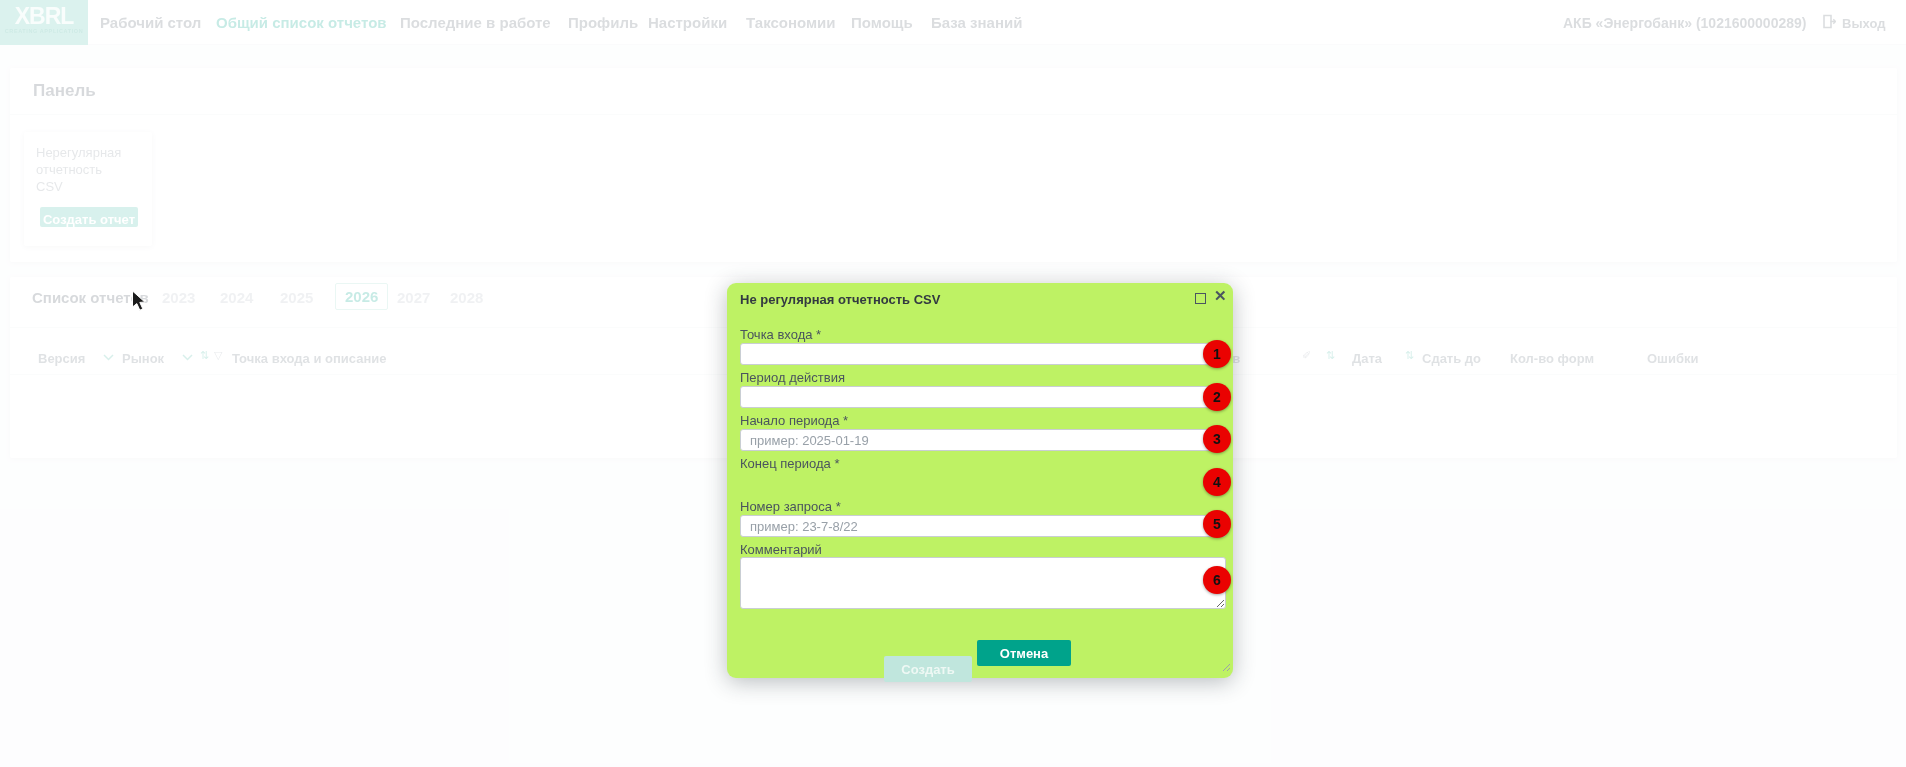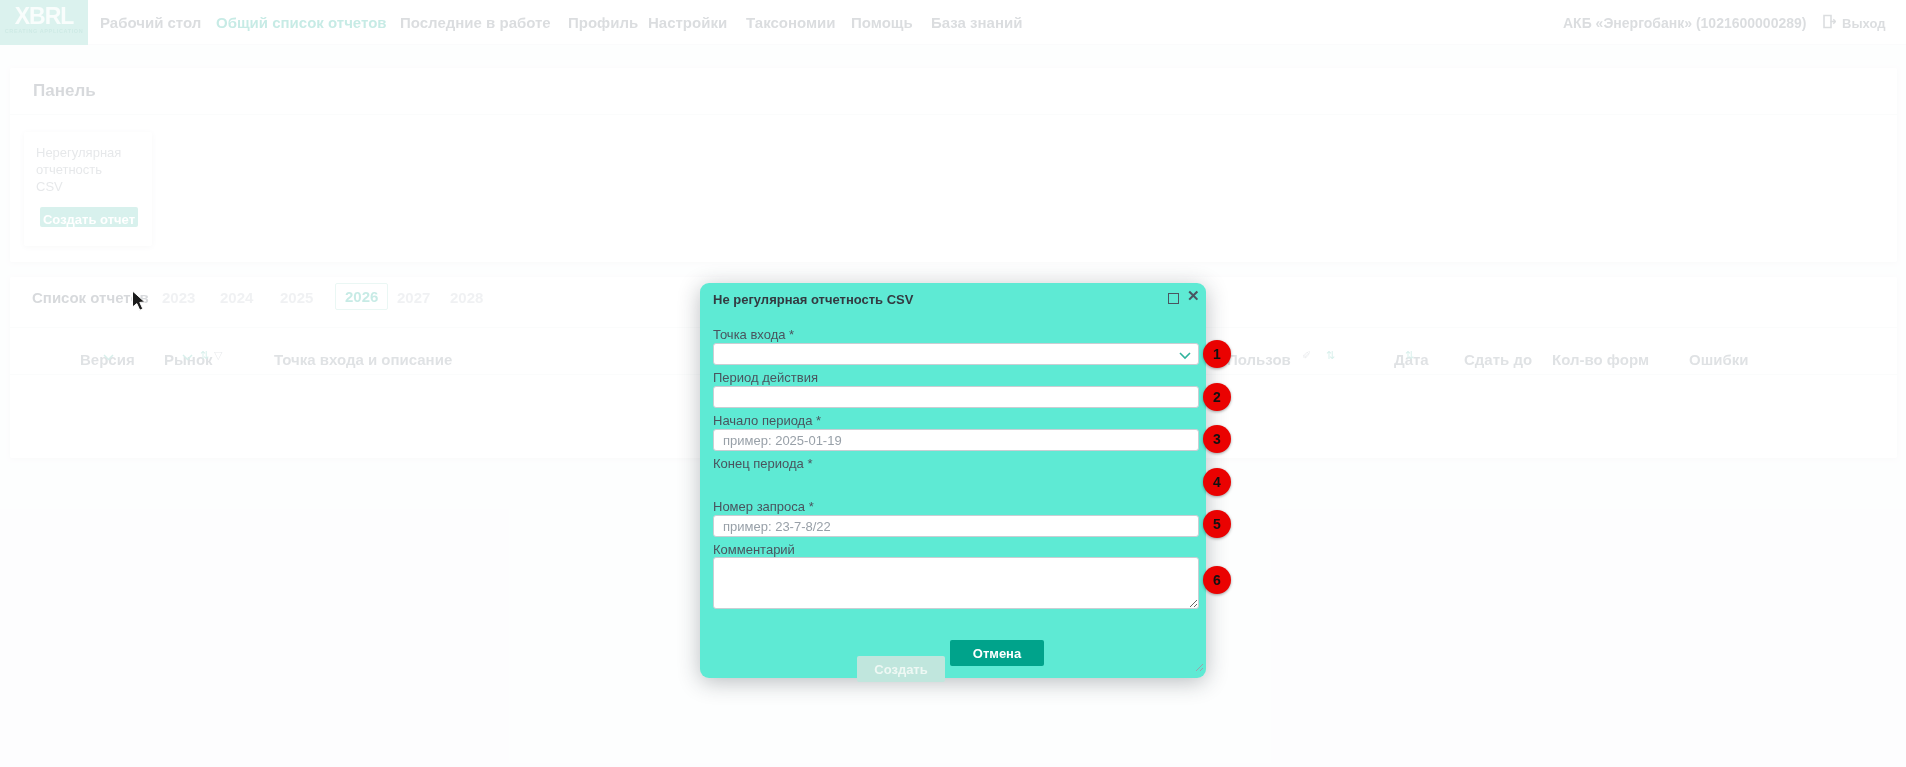--- a/index.html
+++ b/index.html
@@ -28,29 +28,29 @@
   .tile-text { position:absolute; left:12px; top:12px; font-size:13px; line-height:17px; color:#8d959e; }
   .tile-btn { position:absolute; left:16px; top:75px; width:98px; height:20px; background:#50c1ab; color:#ffffff;
               font-size:13px; font-weight:bold; text-align:center; line-height:26px; border-radius:2px; cursor:pointer; }
 
   .card2 { left:10px; top:277px; width:1887px; height:181px; }
   .card2-title { position:absolute; left:22px; top:12px; font-size:15px; font-weight:bold; color:#4a5560; }
   .year { position:absolute; top:12px; font-size:15px; font-weight:bold; color:#b9c0c8; cursor:pointer; }
   .year.active { top:6px; padding:4px 9px; border:1px solid #9fd9cc; border-radius:2px; background:#fff; color:#00a38b; }
   .card2-div1 { position:absolute; left:0; top:50px; width:100%; border-top:1px solid #eef0f2; }
   .card2-div2 { position:absolute; left:0; top:97px; width:100%; border-top:1px solid #eef0f2; }
-  .th { position:absolute; top:74px; font-size:15px; font-weight:bold; color:#707a85; white-space:nowrap;margin-left:42px; }
+  .th { position:absolute; top:74px; font-size:13px; font-weight:bold; color:#707a85; white-space:nowrap; }
   .hicon { position:absolute; top:76px; font-size:11px; color:#4db8a5; cursor:pointer; }
   .hicon.gray { color:#98a1ab; }
 
   
   .overlay { position:absolute; inset:0; background:rgba(255,255,255,0.78); z-index:2; }
 
   
-  .modal { position:absolute; left:700px; top:283px; width:506px; height:395px; background:#5eead4;
+  .modal { position:absolute; left:727px; top:283px; width:506px; height:395px; background:#bef264;
            border-radius:9px; box-shadow:0 4px 22px rgba(30,40,50,0.30); z-index:3; }
   .modal-title { position:absolute; left:13px; top:9px; font-size:13px; font-weight:bold; color:#333a41; }
   .max-btn { position:absolute; left:468px; top:10px; width:11px; height:11px; border:1.5px solid #4a5560; cursor:pointer; }
   .close-btn { position:absolute; left:487px; top:4px; font-size:15px; font-weight:bold; color:#4a5560; cursor:pointer; }
   .mlabel { position:absolute; left:13px; font-size:13px; color:#4a545e; white-space:nowrap; }
   .minput { position:absolute; left:13px; width:486px; height:22px; border:1px solid #c9ced3; border-radius:3px;
             padding:0 9px; font-size:13px; color:#3a424a; font-family:"Liberation Sans",sans-serif; outline:none; }
   .minput::placeholder { color:#98a0a8; opacity:1; }
   .mselect { position:absolute; left:13px; width:486px; height:22px; border:1px solid #c9ced3; border-radius:3px; background:#fff; cursor:pointer; }
   .mselect svg { position:absolute; right:7px; top:8px; }

